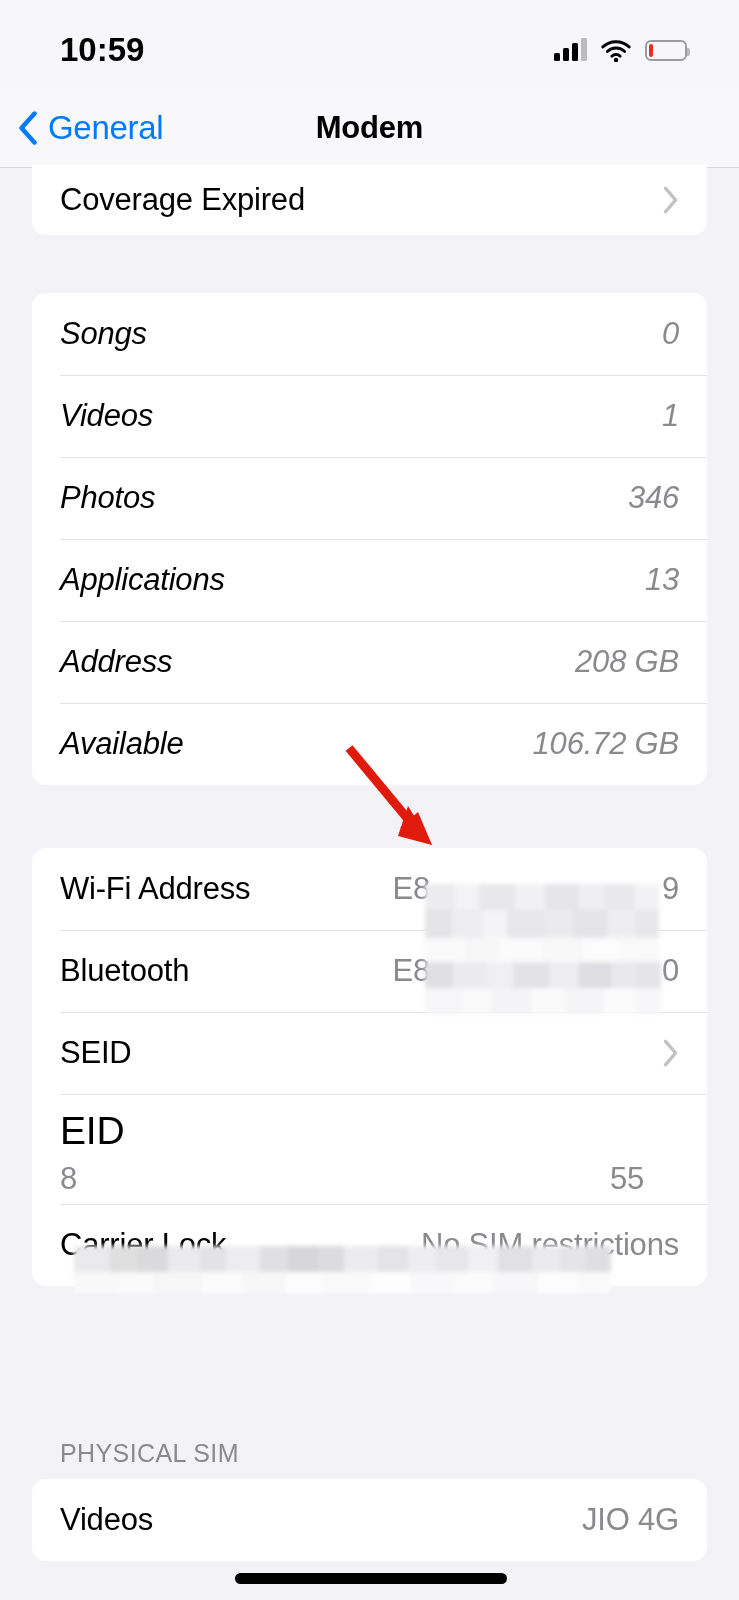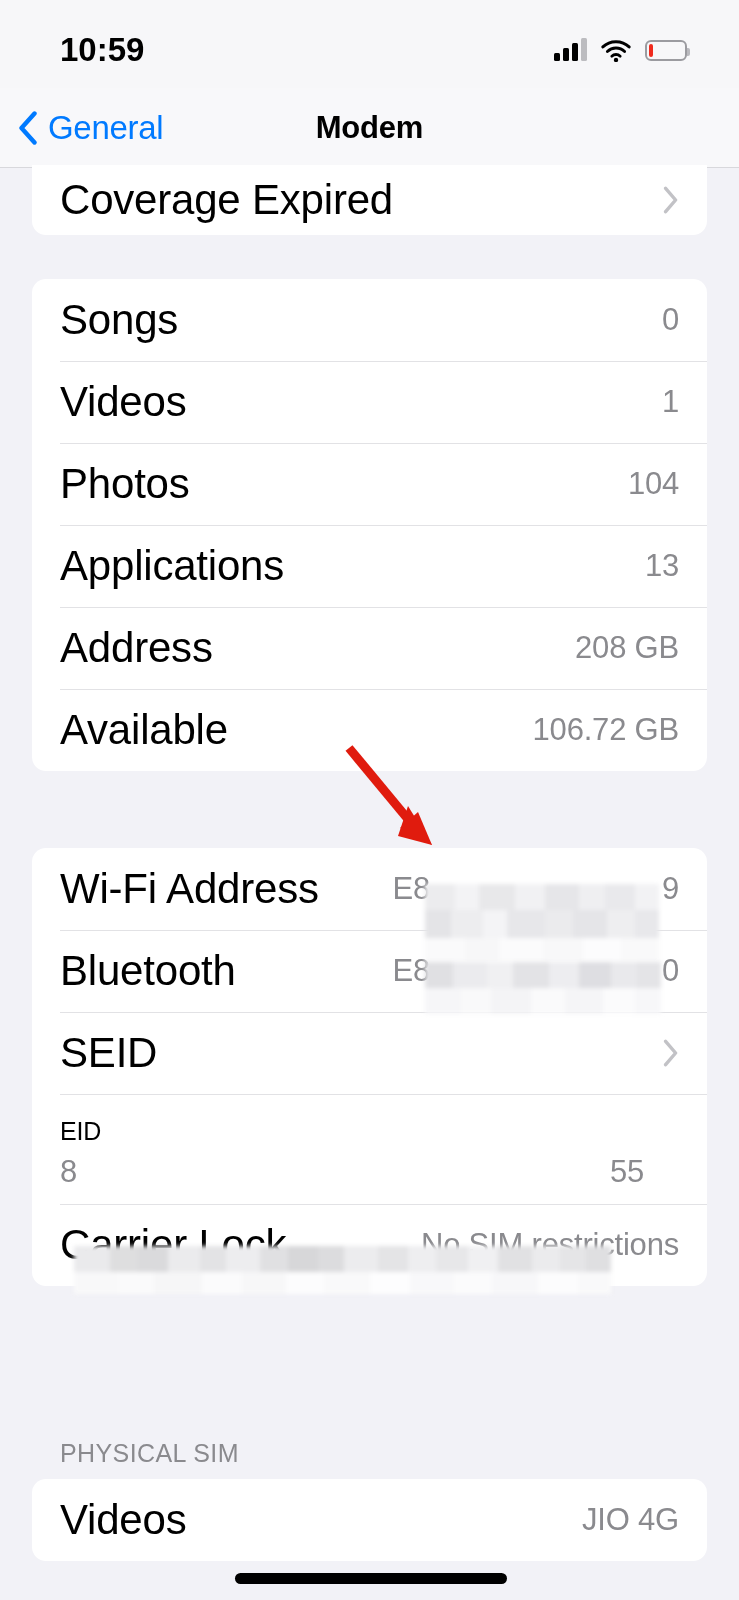--- a/index.html
+++ b/index.html
@@ -156,21 +156,21 @@
     padding: 0 28px;
   }
   .row + .row::before {
     content: "";
     position: absolute;
     top: 0; left: 28px; right: 0;
     height: 1px;
     background: #e2e2e5;
   }
   .row-label {
-    font-size: 42px;
+    font-size: 31px;
     color: #000;
     letter-spacing: -0.2px;
     flex: 0 0 auto;
   }
   .row-value {
     margin-left: auto;
     font-size: 31px;
     color: #8a8a8e;
     letter-spacing: -0.2px;
     white-space: nowrap;
@@ -183,21 +183,21 @@
   }
 
   
   .row.tall {
     height: 110px;
     flex-direction: column;
     align-items: flex-start;
     justify-content: center;
     padding-top: 8px;
   }
-  .row.tall .row-label { font-size: 25px; }
+  .row.tall .row-label { font-size: 39px; }
   .row.tall .row-sub {
     font-size: 31px;
     color: #8a8a8e;
     letter-spacing: -0.2px;
     margin-top: 8px;
     white-space: nowrap;
   }
 
   
   .group-header {
@@ -279,32 +279,32 @@
 
     <div class="card top-cut" style="top:-4px;">
       <div class="row" style="height:70px;">
         <span class="row-label">Coverage Expired</span>
         <svg class="chev-right" viewBox="0 0 16 28">
           <path d="M2.6 2.3 12.6 14l-10 11.7" fill="none" stroke="#c2c2c6" stroke-width="3.4" stroke-linecap="round" stroke-linejoin="round"></path>
         </svg>
       </div>
     </div>
 
-    <div class="card" style="top:110px;">
+    <div class="card" style="top:124px;font-style:italic;">
       <div class="row">
         <span class="row-label">Songs</span>
         <span class="row-value">0</span>
       </div>
       <div class="row">
         <span class="row-label">Videos</span>
         <span class="row-value">1</span>
       </div>
       <div class="row">
         <span class="row-label">Photos</span>
-        <span class="row-value">104</span>
+        <span class="row-value">346</span>
       </div>
       <div class="row">
         <span class="row-label">Applications</span>
         <span class="row-value">13</span>
       </div>
       <div class="row">
         <span class="row-label">Address</span>
         <span class="row-value">208 GB</span>
       </div>
       <div class="row">

